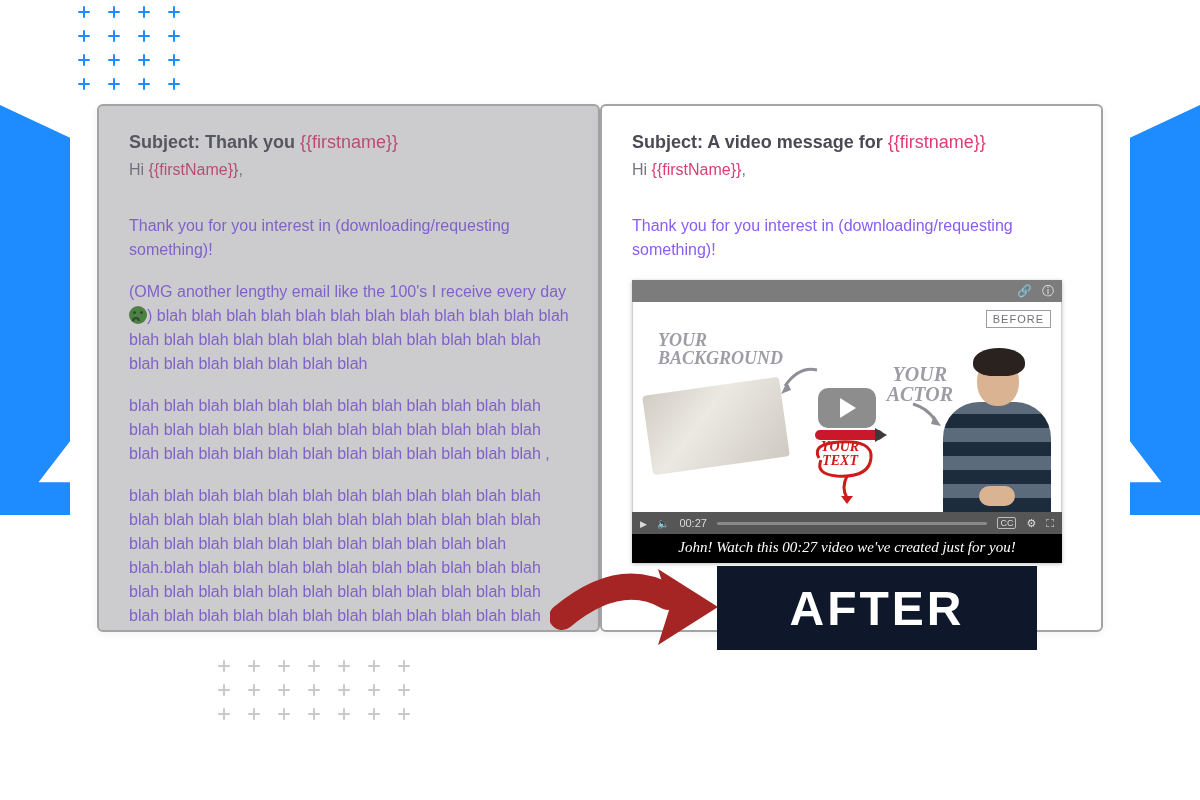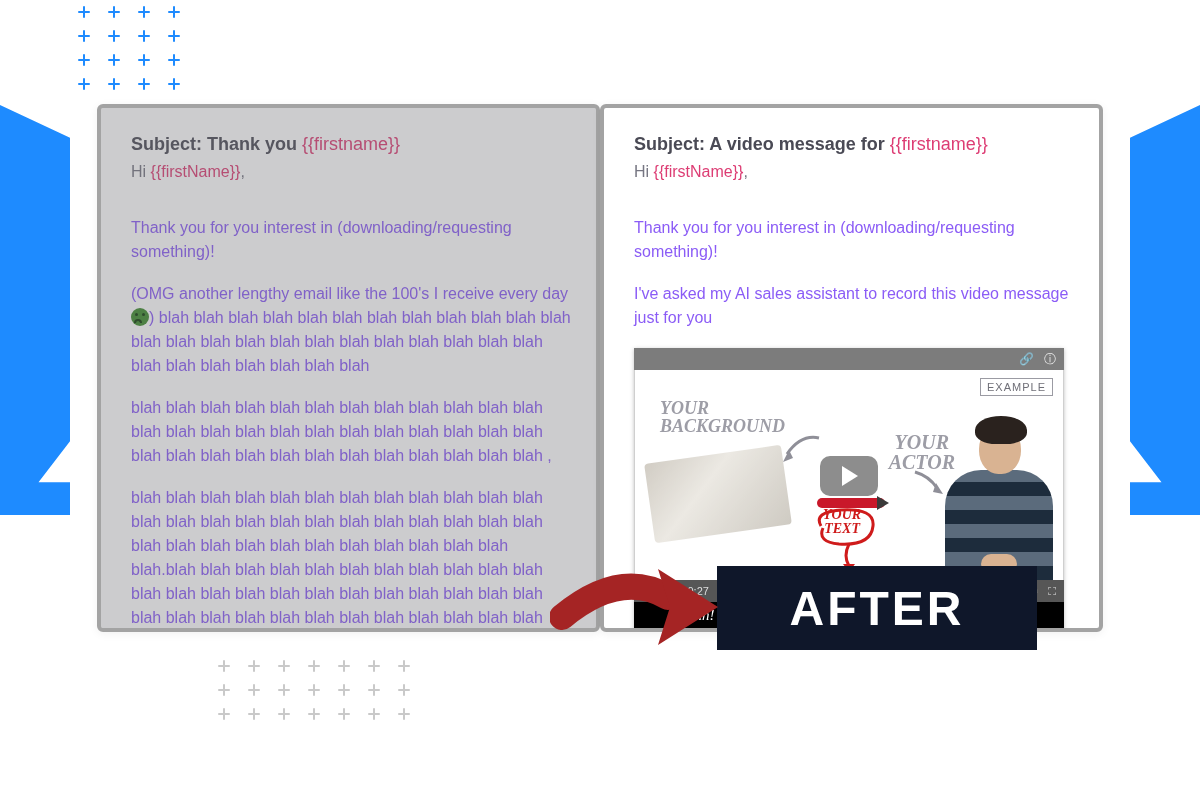--- a/index.html
+++ b/index.html
@@ -56,21 +56,21 @@
     width: 1006px;
     height: 528px;
   }
 
   .card {
     position: absolute;
     top: 0;
     width: 503px;
     height: 528px;
     background: #fff;
-    border: 4px solid #a3a3a3;
+    border: 2px solid #a3a3a3;
     border-radius: 6px;
     box-shadow: 0 2px 10px rgba(0,0,0,.06);
     padding: 26px 24px 20px 30px;
     overflow: hidden;
   }
   .card.left  { left: 0; }
   .card.right { left: 503px; }
 
   .subject-line {
     font-size: 18px;
@@ -292,29 +292,28 @@
   <div class="card right">
     <div class="subject-line">
       <b><span>Subject:</span>
       <span>A video message for</span></b>
       <span class="token">{{firstname}}</span>
     </div>
     <div class="greet">
       <span>Hi </span><span class="token">{{firstName}}</span><span>,</span>
     </div>
     <div class="para">Thank you for you interest in (downloading/requesting something)!</div>
-    <div class="para">I've asked my AI sales assistant to record this video message just for you</div>
 
     <div class="video-wrap">
       <div class="vid-top">
         <span class="ico">🔗</span>
         <span class="ico">ⓘ</span>
       </div>
       <div class="vid-body">
-        <div class="ex-badge">EXAMPLE</div>
+        <div class="ex-badge">BEFORE</div>
         <div class="yb">YOUR<br>BACKGROUND</div>
         <svg class="arrow-bg" viewBox="0 0 40 30">
             <path d="M38 4 Q20 0 6 20" fill="none" stroke="#8f8f98" stroke-width="3"></path>
             <path d="M2 28 l10 -4 l-4 -8 z" fill="#8f8f98"></path>
           </svg>
         <div class="bg-photo"></div>
         <div class="play"></div>
         <div class="ya">YOUR<br>ACTOR</div>
         <svg class="arrow-actor" viewBox="0 0 32 24">
             <path d="M2 2 Q16 6 24 18" fill="none" stroke="#8f8f98" stroke-width="3"></path>

